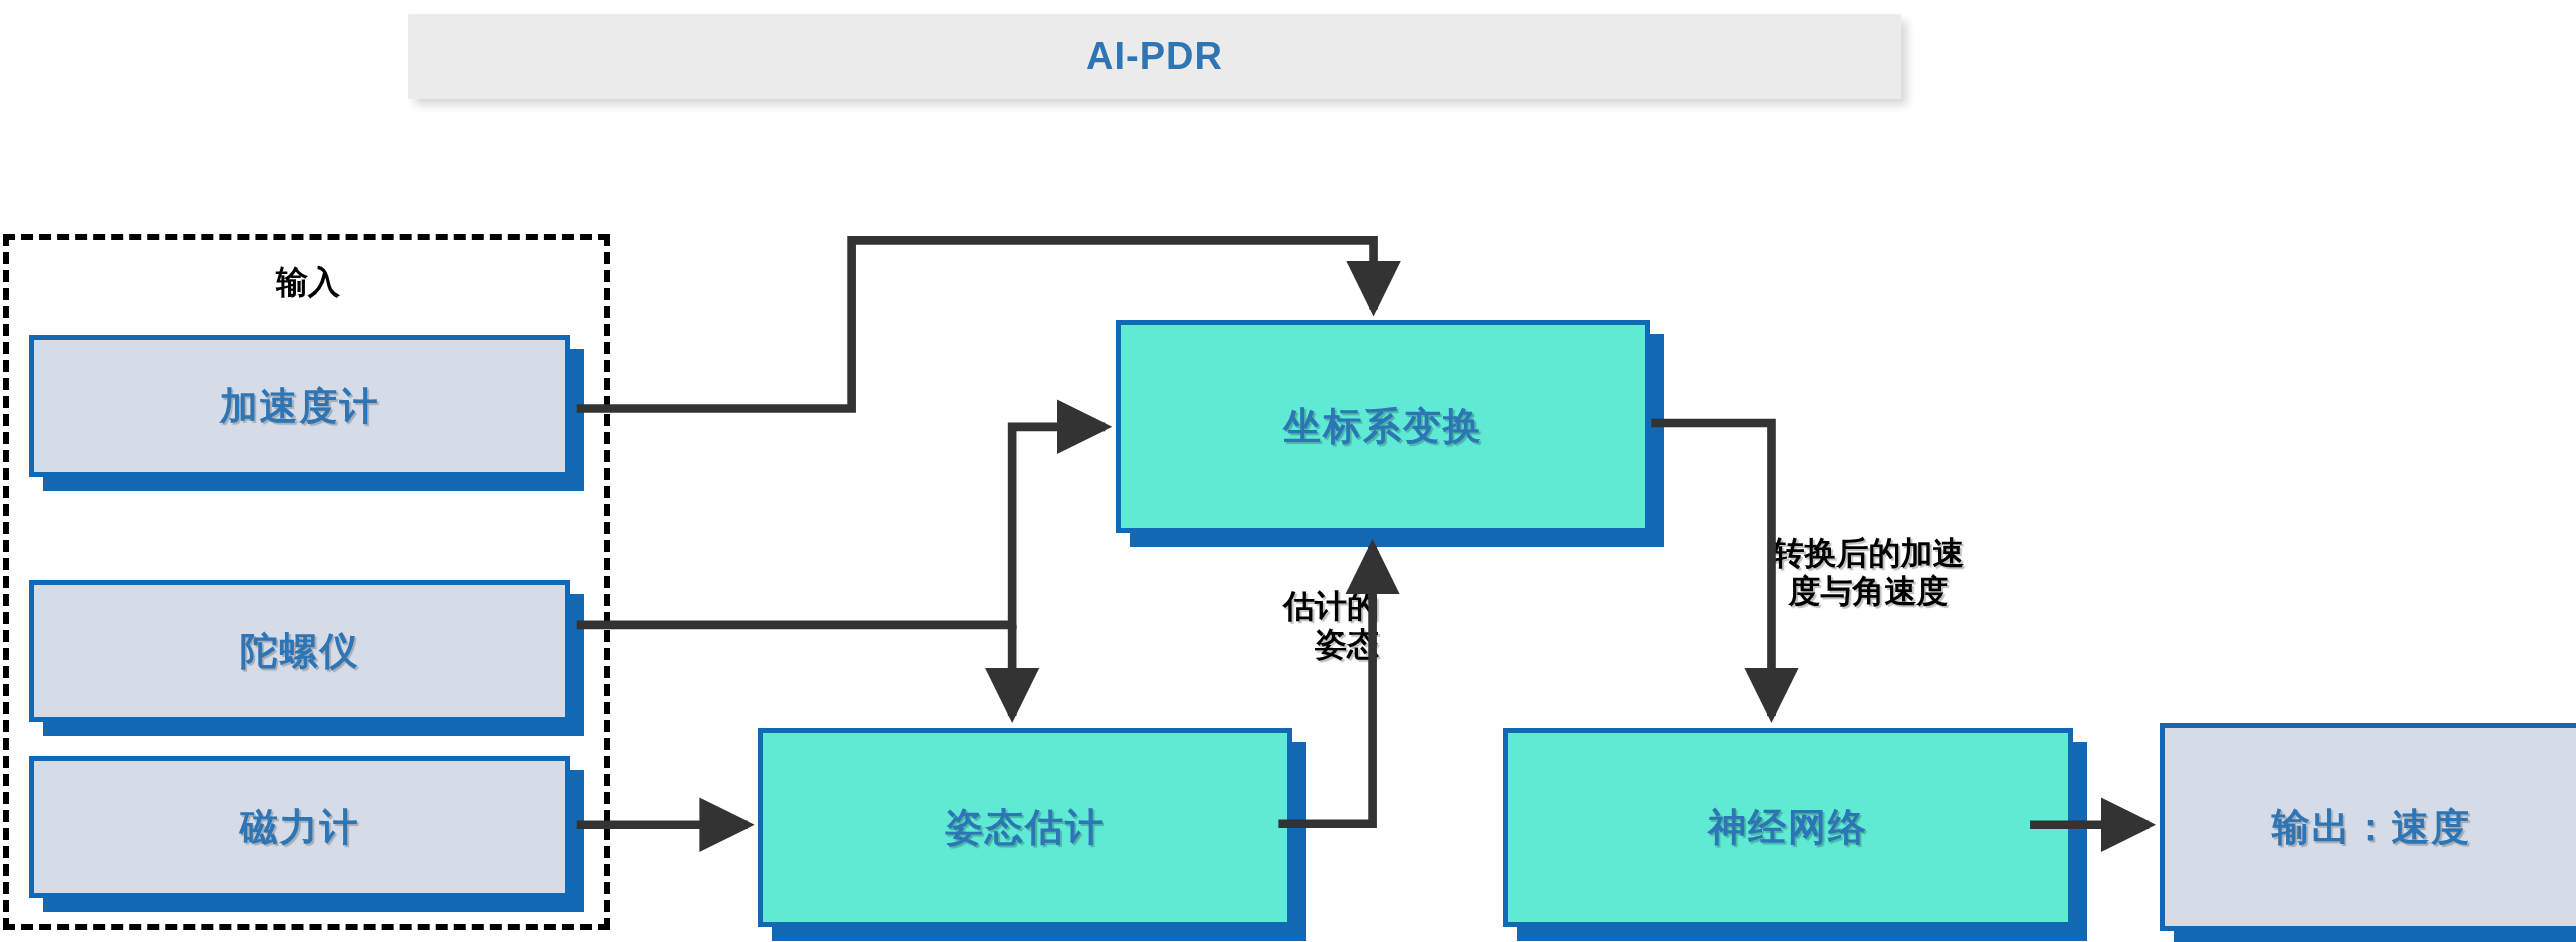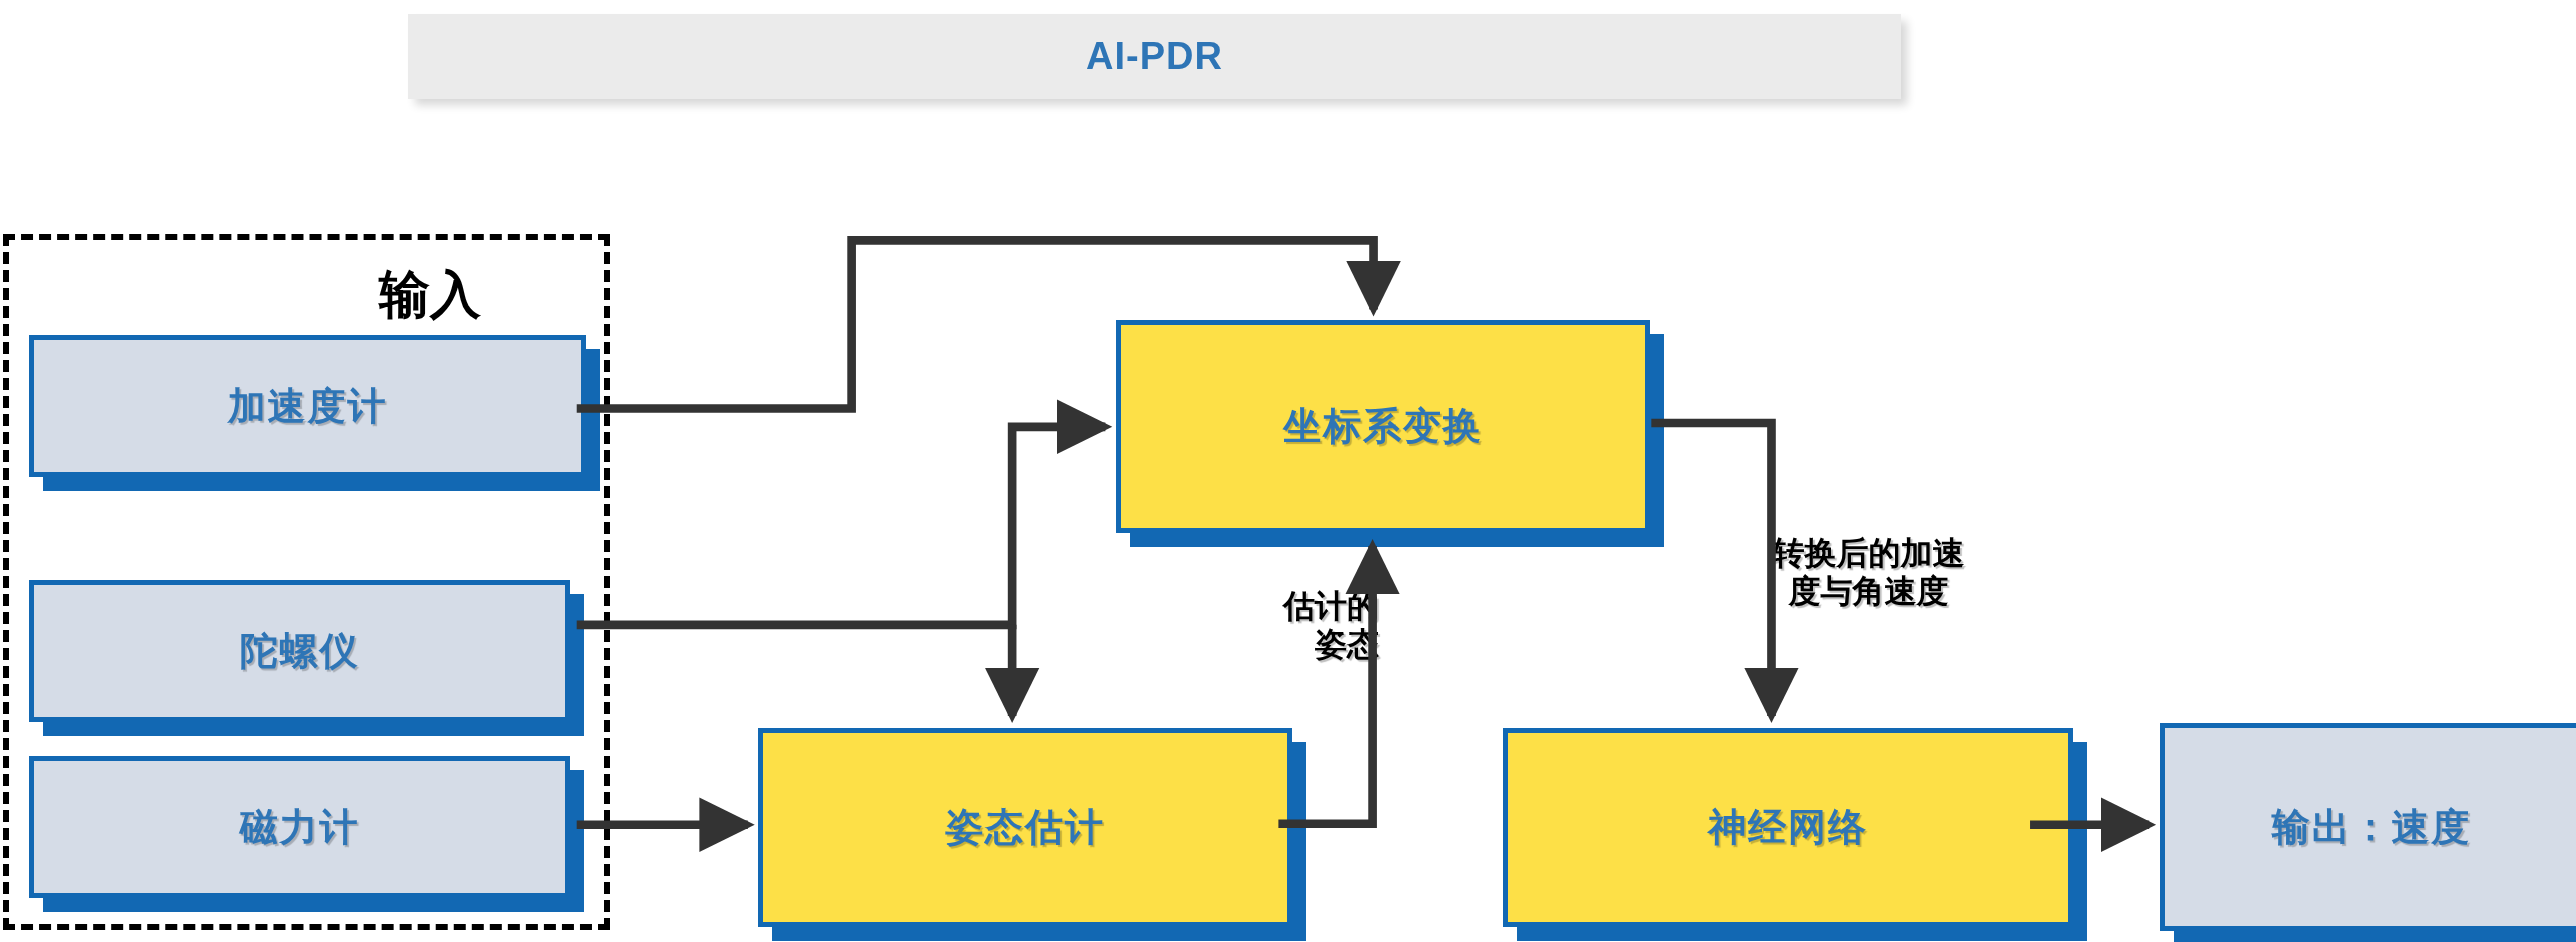--- a/index.html
+++ b/index.html
@@ -38,23 +38,23 @@
     position:absolute;
     left:2.9px; top:234px;
     width:607px; height:696px;
     border:6.7px dashed #000000;
     box-sizing:border-box;
   }
   #input-group-label{
     position:absolute;
     left:135px; top:261px;
     width:346px;
-    text-align:right;
+    text-align:center;
     color:#000000;
-    font-size:51px;
+    font-size:32px;
     font-weight:bold;
     white-space:nowrap;
   }
 
   
   .node{ position:absolute; }
   .node .shadow{
     position:absolute;
     left:13.5px; top:13.5px;
     width:100%; height:100%;
@@ -70,21 +70,21 @@
   }
   .node .label{
     color:#2e75b6;
     font-size:38px;
     font-weight:bold;
     white-space:nowrap;
     letter-spacing:1.9px;
     text-shadow:1.9px 1.9px 1px rgba(0,0,0,0.22);
   }
   .node.fill-grey .body{ background:#d5dce7; }
-  .node.fill-white .body{ background:#fde047; }
+  .node.fill-white .body{ background:#5eead4; }
 
   
   .edge-label{
     position:absolute;
     color:#000000;
     font-size:32px;
     font-weight:bold;
     line-height:1.18;
     text-align:center;
     white-space:pre-line;
@@ -103,21 +103,21 @@
 <body>
 
 <div id="stage">
 
   <div id="title-banner"></div>
   <div id="title-text">AI-PDR</div>
 
   <div id="input-group"></div>
   <div id="input-group-label">输入</div>
 
-  <div class="node fill-grey" style="left:29px; top:335px; width:541px; height:142px;padding-left:16px;">
+  <div class="node fill-grey" style="left:29px; top:335px; width:541px; height:142px;">
     <div class="shadow"></div>
     <div class="body">
       <span class="label">加速度计</span>
     </div>
   </div>
 
   <div class="node fill-grey" style="left:29px; top:580px; width:541px; height:142px;text-align:center;">
     <div class="shadow"></div>
     <div class="body">
       <span class="label">陀螺仪</span>

